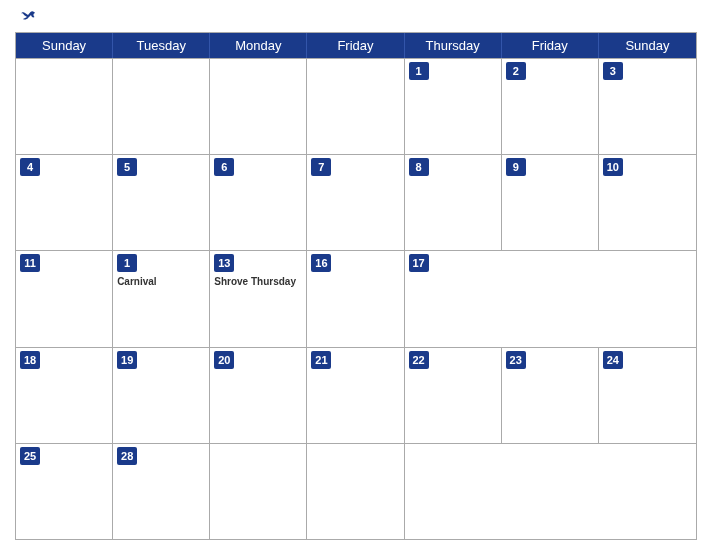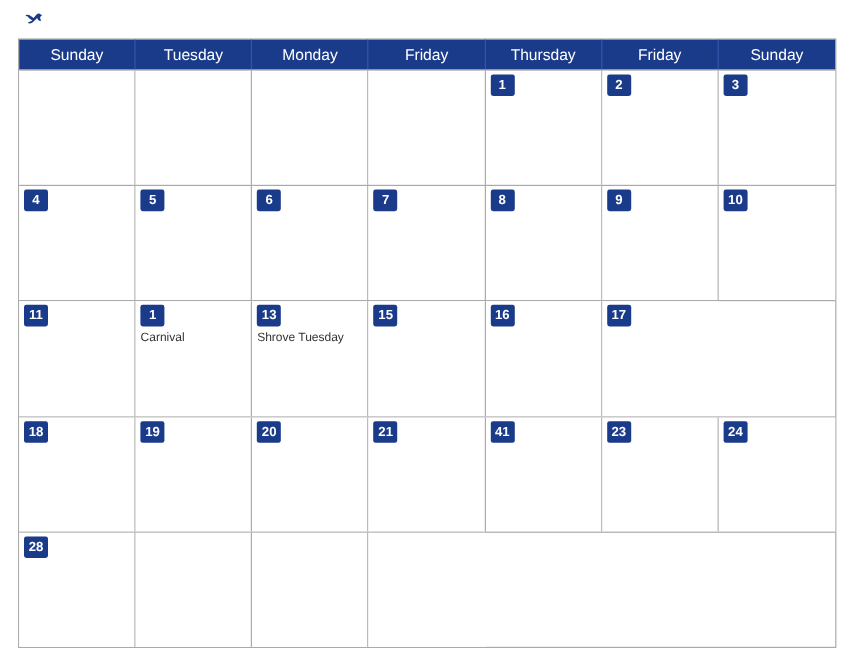--- a/index.html
+++ b/index.html
@@ -120,20 +120,21 @@
     }
     .day-number.empty-num {
       background: transparent;
       color: transparent;
     }
     .event {
       font-size: 10px;
       color: #333;
       margin-top: 1px;
       line-height: 1.3;
+      font-weight: bold;
     }
   </style>
 </head>
 <body>
 
 <div class="container">
   <div class="header">
     <div class="logo">
       <span class="logo-general"></span>
       <span class="logo-blue">
@@ -207,24 +208,21 @@
         <div class="week-row">
           <div class="day-cell">
             <div class="day-number">11</div>
           </div>
           <div class="day-cell">
             <div class="day-number">1</div>
             <div class="event">Carnival</div>
           </div>
           <div class="day-cell">
             <div class="day-number">13</div>
-            <div class="event">Shrove Tuesday</div>
-          </div>
-          <div class="day-cell">
-            <div class="day-number">15</div>
+            <div class="event">Shrove Thursday</div>
           </div>
           <div class="day-cell">
             <div class="day-number">16</div>
           </div>
           <div class="day-cell">
             <div class="day-number">17</div>
           </div>
         </div>
         <div class="week-row">
           <div class="day-cell">
@@ -233,30 +231,33 @@
           <div class="day-cell">
             <div class="day-number">19</div>
           </div>
           <div class="day-cell">
             <div class="day-number">20</div>
           </div>
           <div class="day-cell">
             <div class="day-number">21</div>
           </div>
           <div class="day-cell">
-            <div class="day-number">41</div>
+            <div class="day-number">22</div>
           </div>
           <div class="day-cell">
             <div class="day-number">23</div>
           </div>
           <div class="day-cell">
             <div class="day-number">24</div>
           </div>
         </div>
         <div class="week-row">
+          <div class="day-cell">
+            <div class="day-number">25</div>
+          </div>
           <div class="day-cell">
             <div class="day-number">28</div>
           </div>
           <div class="day-cell empty">
             <div class="day-number empty-num">0</div>
           </div>
           <div class="day-cell empty">
             <div class="day-number empty-num">0</div>
           </div>
           <div class="day-cell empty">

